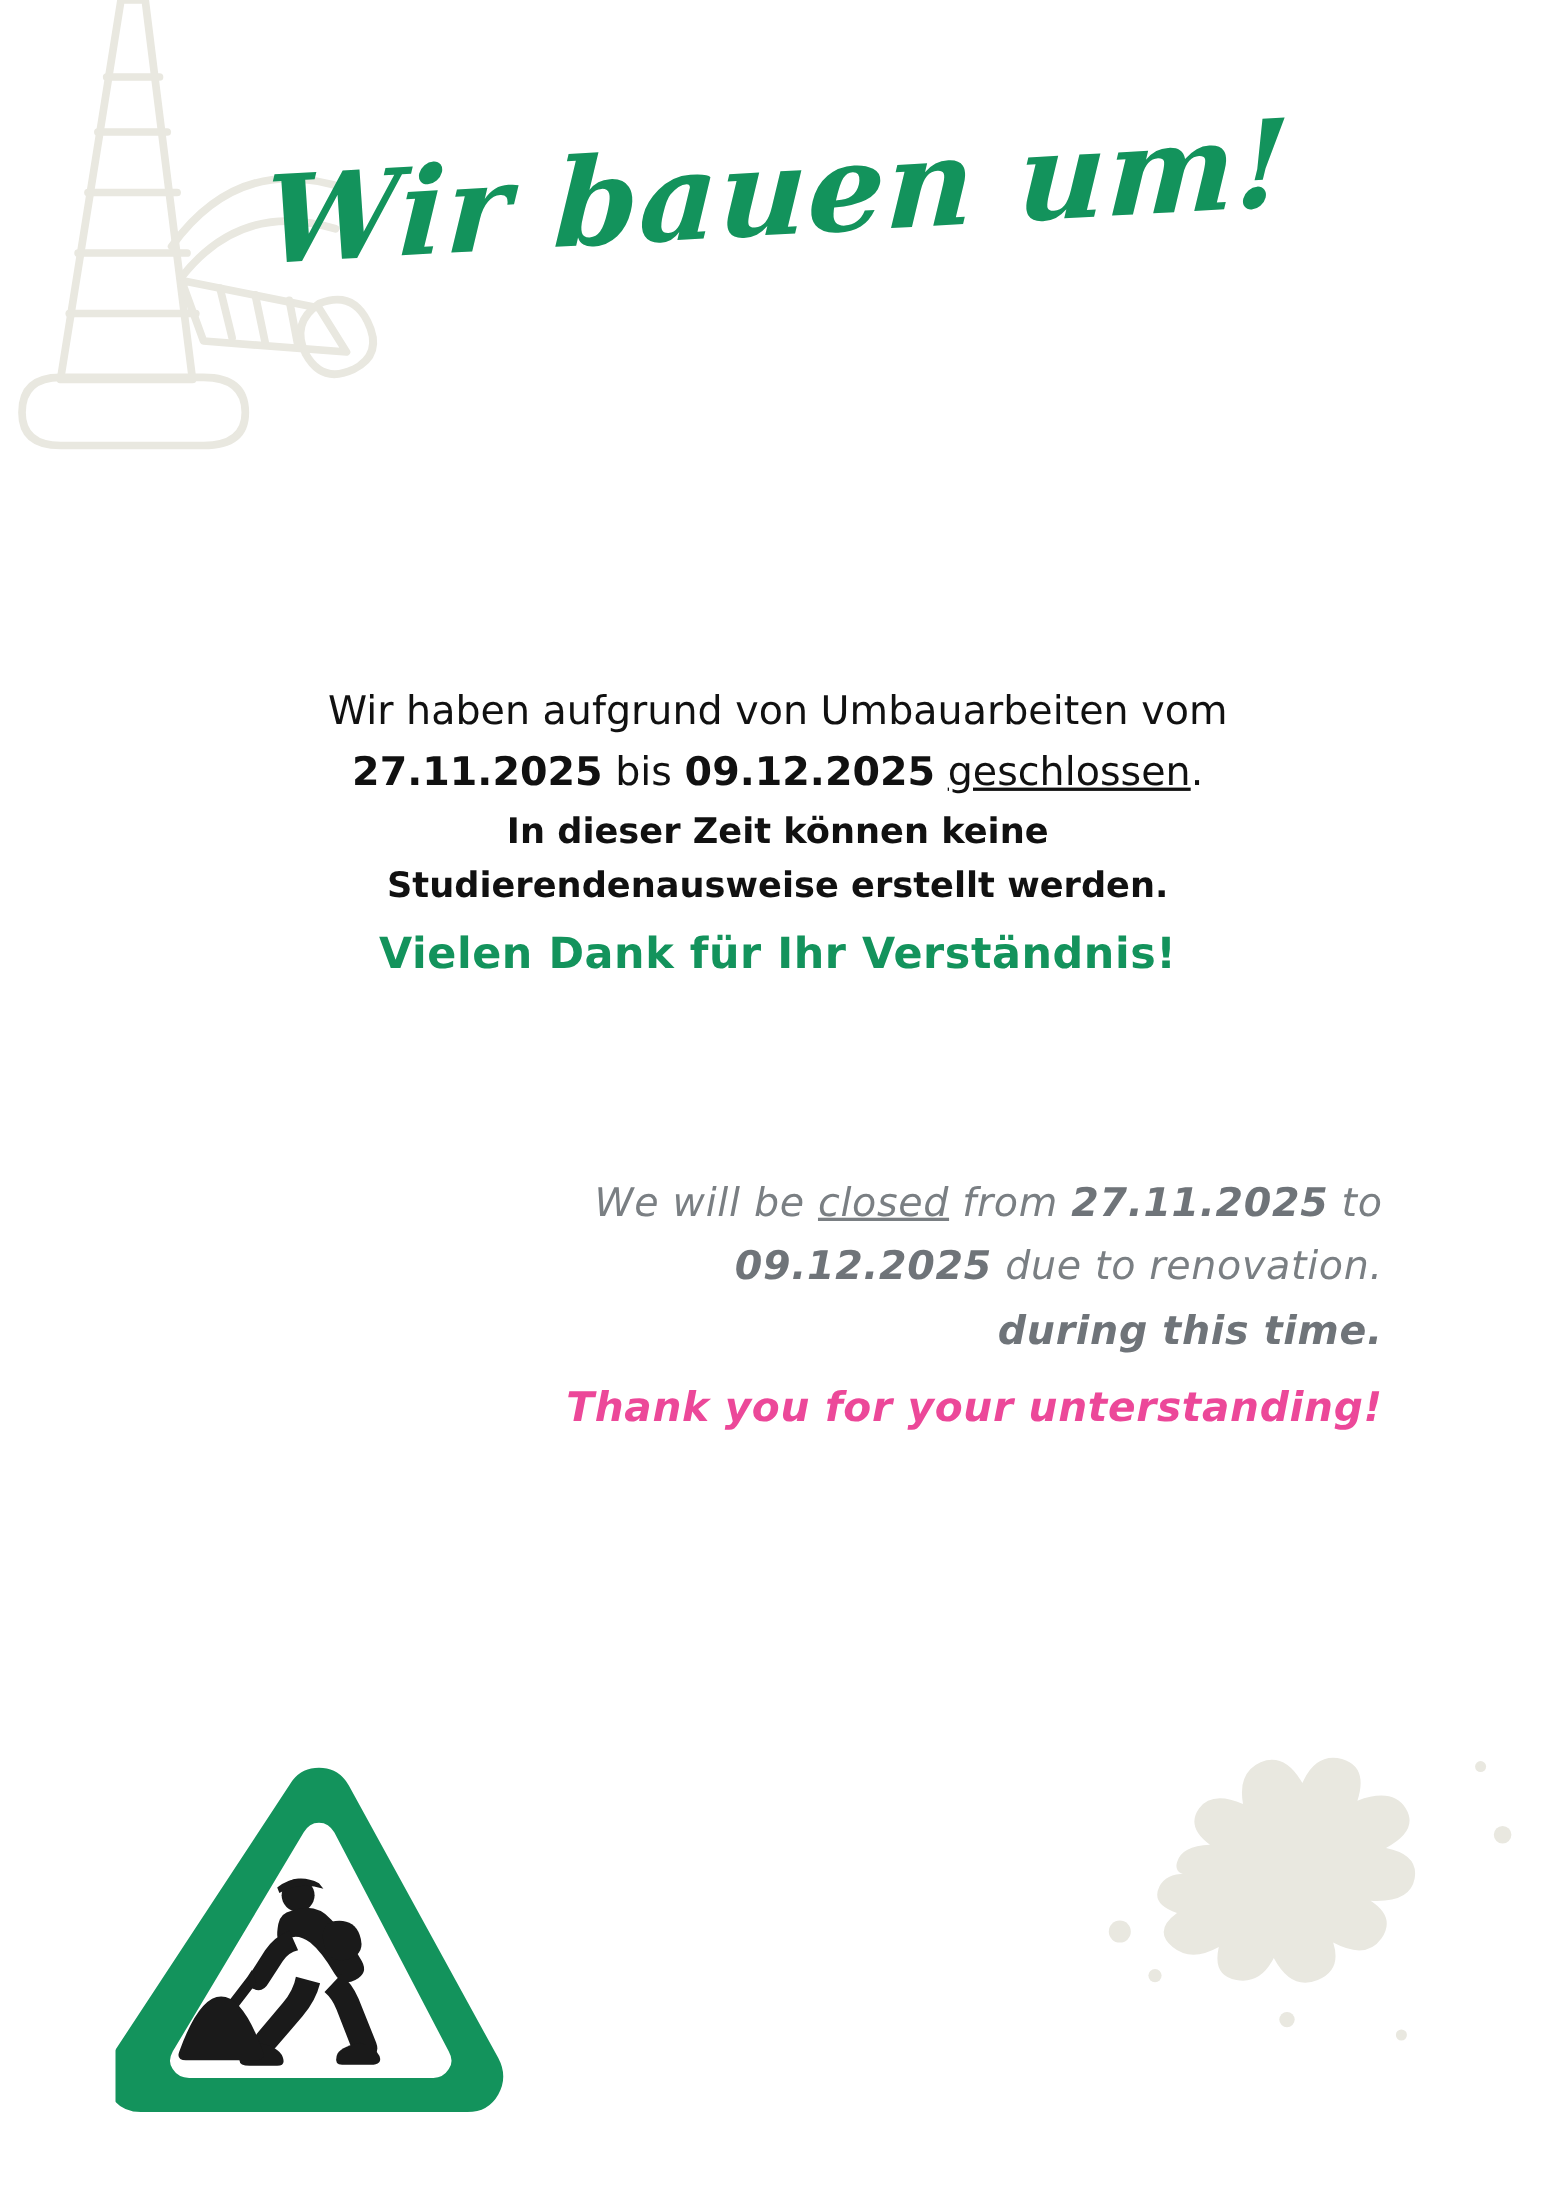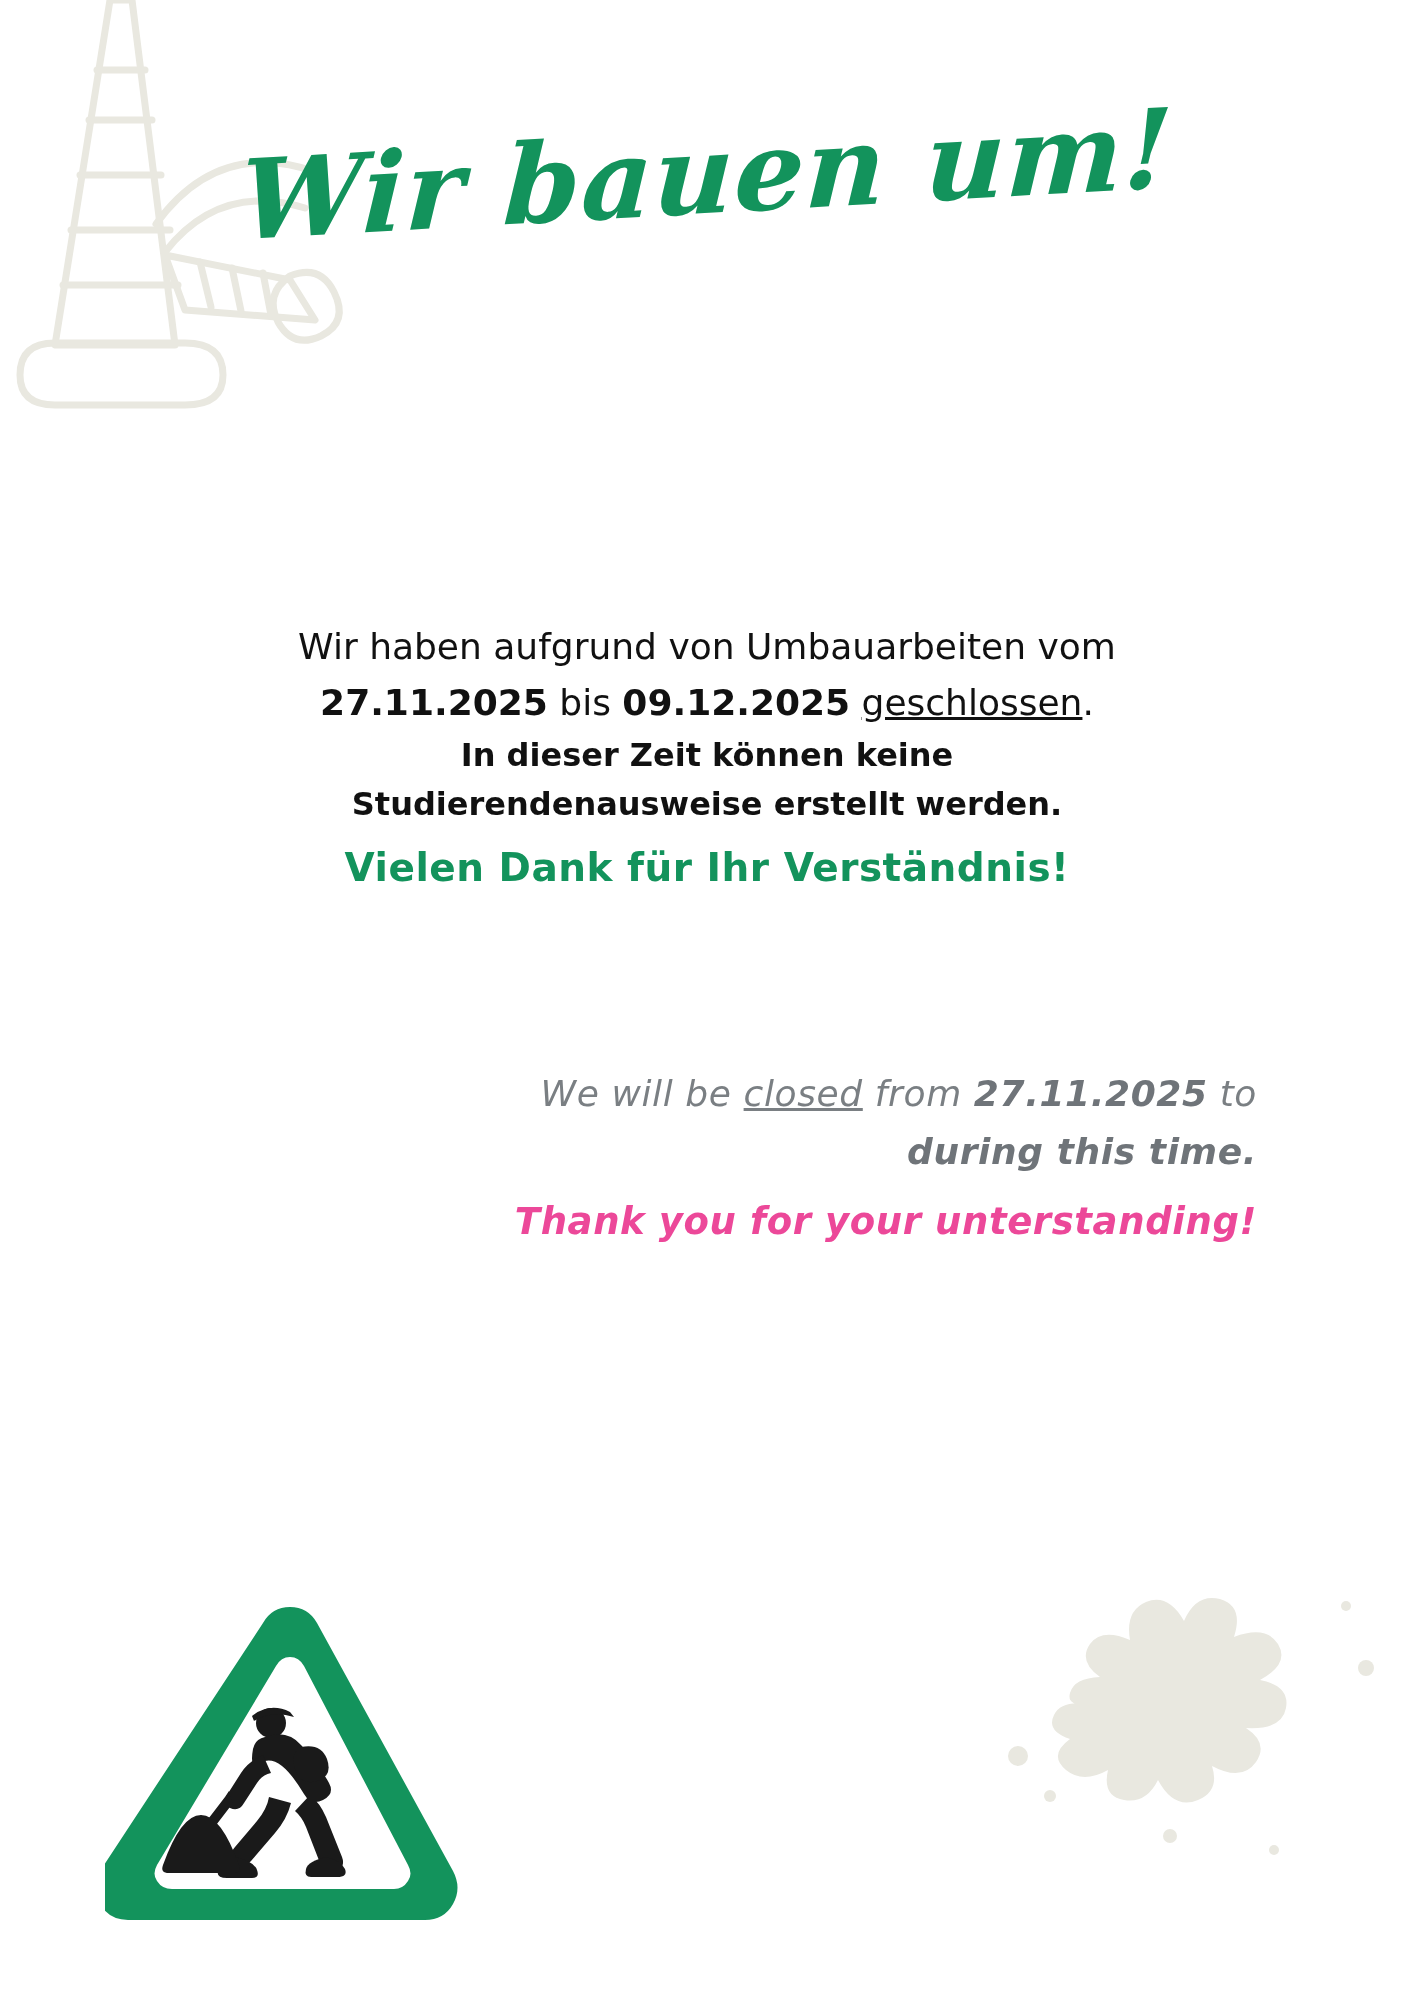--- a/index.html
+++ b/index.html
@@ -187,20 +187,24 @@
 </div>
 
 <div class="english-block">
   <span class="line">
     <span>We will be</span>
     <span class="u">closed</span>
     <span>from</span>
     <b>27.11.2025</b>
     <span>to</span>
   </span>
+  <span class="line">
+    <b>09.12.2025</b>
+    <span>due to renovation.</span>
+  </span>
   <span class="line english-strong">during this time.</span>
   <span class="english-thanks">Thank you for your unterstanding!</span>
 </div>
 
 <svg id="sign-art" viewBox="0 0 370 345" xmlns="http://www.w3.org/2000/svg">
 
   <path d="M185 12 q18 0 27 16 L348 276 q9 17 0 33 q-9 16 -28 16 L23 325 q-19 0 -28 -16 q-9 -16 0 -33 L158 28 q9 -16 27 -16 Z" fill="#13935c"></path>
 
   <path d="M185 62 q9 0 14 9 L303 270 q5 9 0 16 q-5 8 -14 8 L67 294 q-10 0 -15 -8 q-5 -7 0 -16 L171 71 q5 -9 14 -9 Z" fill="#ffffff"></path>
 

